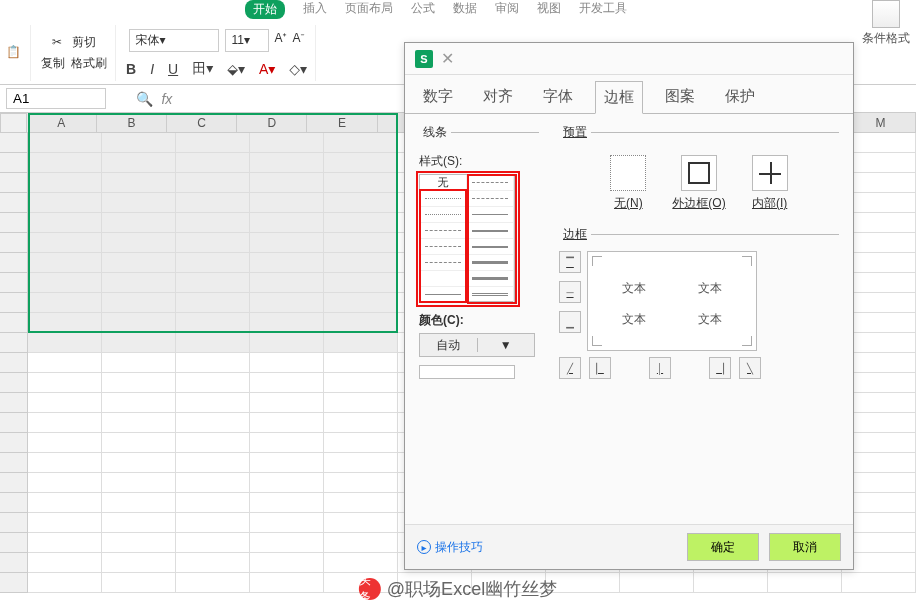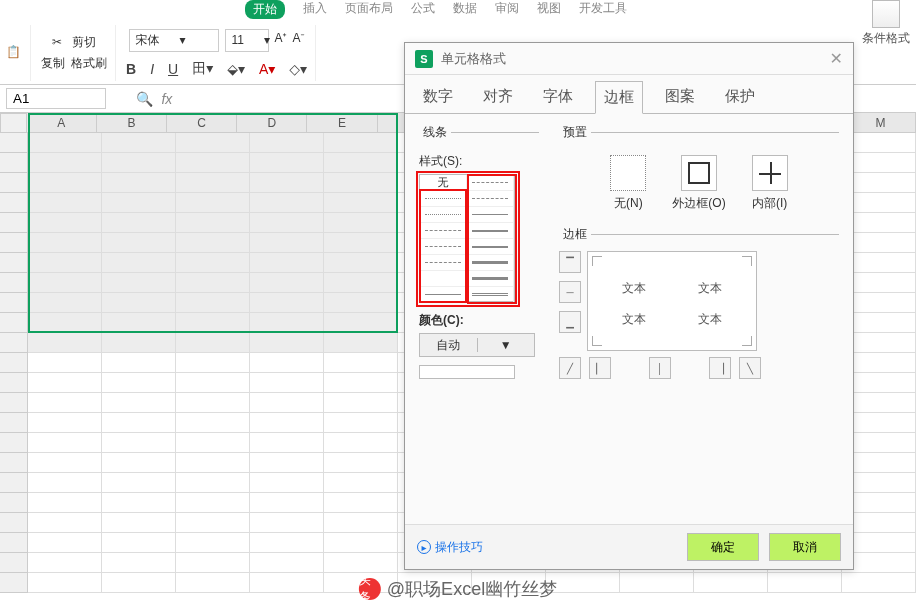--- a/index.html
+++ b/index.html
@@ -5,21 +5,21 @@
 * { box-sizing: border-box; margin: 0; padding: 0; }
 body { font-family: "Microsoft YaHei", sans-serif; font-size: 12px; background: #fff; width: 916px; height: 607px; overflow: hidden; position: relative; color: #333; }
 
 
 .ribbon-tabs { display: flex; gap: 18px; padding: 0 100px 2px 225px; font-size: 12px; color: #888; }
 .ribbon-tabs .tab.active { background: #0ea05e; color: #fff; padding: 1px 8px; border-radius: 8px; margin-left: 20px; }
 .ribbon { display: flex; align-items: flex-start; padding: 4px 6px; border-bottom: 1px solid #ccc; height: 64px; gap: 10px; }
 .rgroup { display: flex; flex-direction: column; gap: 4px; align-items: center; border-right: 1px solid #eee; padding-right: 8px; height: 56px; justify-content: center; }
 .rbtn { display: flex; align-items: center; gap: 4px; font-size: 12px; color: #333; cursor: pointer; }
 .ico { width: 16px; height: 16px; display: inline-block; }
-.drop { border: 1px solid #ccc; padding: 2px 6px; font-size: 12px; color: #333; background: #fff; display: flex; align-items: center; gap: 20px; text-align: right; }
+.drop { border: 1px solid #ccc; padding: 2px 6px; font-size: 12px; color: #333; background: #fff; display: flex; align-items: center; gap: 0; text-align: right; }
 .font-ctrls { display: flex; gap: 14px; align-items: center; font-size: 14px; color: #444; }
 .font-ctrls .b { font-weight: bold; } .font-ctrls .i { font-style: italic; } .font-ctrls .u { text-decoration: underline; }
 
 
 .fbar { display: flex; align-items: center; height: 28px; border-bottom: 1px solid #ccc; font-size: 12px; }
 .namebox { width: 100px; border: 1px solid #ccc; margin: 2px 30px 2px 6px; padding: 2px 6px; }
 .fx { color: #888; font-style: italic; margin: 0 8px; font-size: 14px; }
 .mag { color: #888; font-size: 14px; }
 
 
@@ -40,21 +40,21 @@
 .dlg-header .sicon { width: 18px; height: 18px; background: #0ea05e; color: #fff; font-size: 11px; display: flex; align-items: center; justify-content: center; border-radius: 2px; margin-right: 8px; font-weight: bold; }
 .dlg-header .title { flex: 1; color: #666; font-size: 13px; }
 .dlg-header .close { color: #999; font-size: 16px; cursor: pointer; }
 .dlg-tabs { display: flex; padding: 6px 10px 0; gap: 14px; font-size: 15px; color: #555; }
 .dlg-tabs .dtab { padding: 6px 8px; cursor: pointer; }
 .dlg-tabs .dtab.active { border: 1px solid #bbb; border-bottom: 1px solid #fafafa; background: #fafafa; position: relative; z-index: 2; }
 .dlg-body { padding: 10px 14px; border-top: 1px solid #bbb; margin-top: -1px; height: 420px; }
 
 .body-row { display: flex; gap: 20px; }
 .panel-left { width: 120px; }
-.panel-right { flex: 1; }
+.panel-right { flex: 1; text-decoration: underline; }
 
 fieldset { border: none; border-top: 1px solid #bbb; padding: 8px 0 0; margin-bottom: 10px; }
 fieldset legend { padding: 0 4px; color: #333; font-size: 12px; }
 
 .style-label { margin: 4px 0; }
 .style-box { width: 96px; height: 128px; border: 1px solid #bbb; background: #fff; position: relative; }
 .style-grid-outline { position: absolute; left: -4px; top: -4px; width: 104px; height: 136px; border: 2px solid #e11; pointer-events: none; }
 .style-row { display: flex; height: 16px; }
 .style-cell { width: 48px; border-right: 1px solid #eee; border-bottom: 1px solid #eee; display: flex; align-items: center; justify-content: center; font-size: 11px; }
 .line-sample { width: 36px; height: 0; }
@@ -531,21 +531,20 @@
         <div class="cell"></div>
         <div class="cell"></div>
       </div>
     </div>
   <div class="sel-border"></div>
 </div>
 
 <div class="dialog">
   <div class="dlg-header">
     <div class="sicon">S</div>
-    <div class="title">单元格格式</div>
     <div class="close">✕</div>
   </div>
   <div class="dlg-tabs">
     <div class="dtab">数字</div>
     <div class="dtab">对齐</div>
     <div class="dtab">字体</div>
     <div class="dtab active">边框</div>
     <div class="dtab">图案</div>
     <div class="dtab">保护</div>
   </div>

